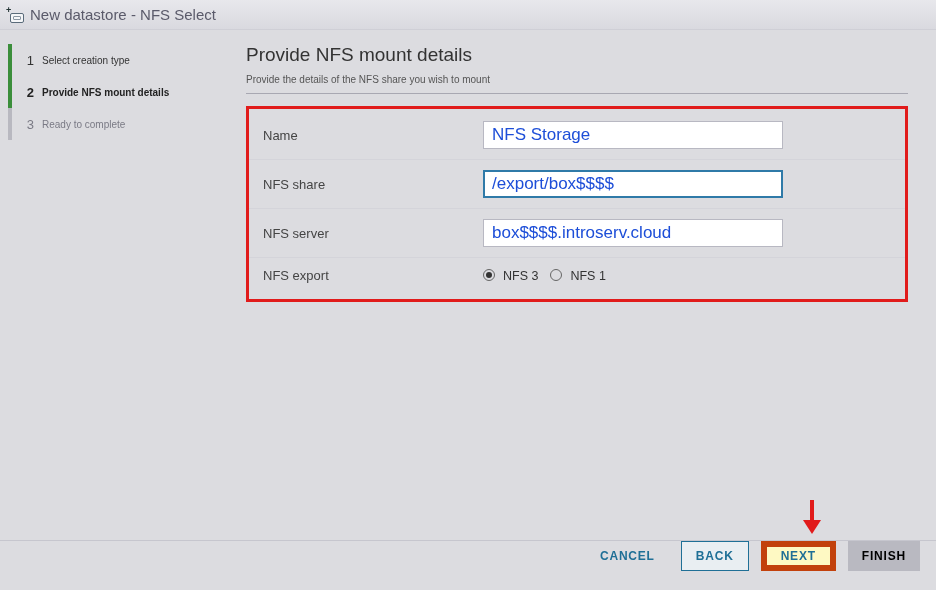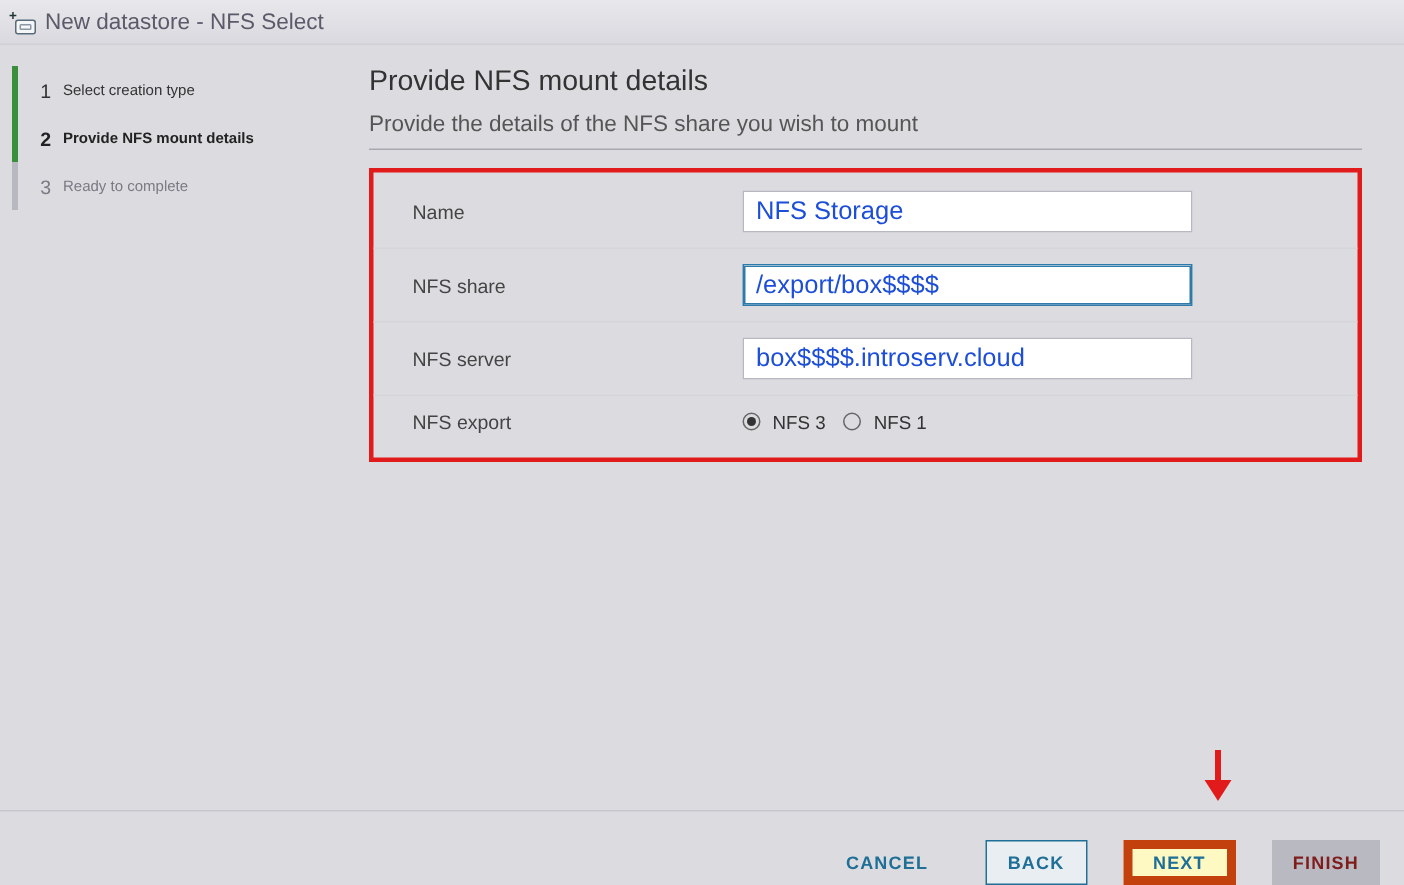--- a/index.html
+++ b/index.html
@@ -58,29 +58,29 @@
   .step.active .step-bar { background: #3b8e3b; }
   .step.active { color: #222; font-weight: 600; }
   .step.pending .step-bar { background: #b8b8c0; }
   .step.pending { color: #7a7a85; }
 
   .main {
     flex: 1;
     padding: 14px 28px 0 14px;
   }
   .page-title { font-size: 19px; color: #333; margin-bottom: 8px; font-weight: 400;}
-  .page-subtitle { font-size: 15px; color: #555; padding-bottom: 8px; border-bottom: 1px solid #a8a8b2; margin-bottom: 12px;}
+  .page-subtitle { font-size: 10px; color: #555; padding-bottom: 8px; border-bottom: 1px solid #a8a8b2; margin-bottom: 12px;}
 
   .form-area {
     border: 3px solid #e11b1b;
     padding: 2px 0 6px 0;
   }
   .form-row {
     display: flex; align-items: center;
-    padding: 10px 26px;
+    padding: 10px 14px;
     border-top: 1px solid #d4d4da;
   }
   .form-row:first-child { border-top: none; }
   .form-label { width: 220px; color: #444; font-size: 13px; }
   .form-input {
     flex: 0 0 300px;
     height: 28px;
     border: 1px solid #b8b8c2;
     padding: 0 8px;
     font-size: 17px;
@@ -93,38 +93,38 @@
   .radio { appearance:none; width:12px;height:12px;border:1px solid #666;border-radius:50%;display:inline-block;position:relative;margin-right:2px;vertical-align:middle;}
   .radio:checked::after{content:"";position:absolute;inset:2px;background:#333;border-radius:50%;}
 
   .footer {
     position: absolute;
     bottom: 0; left: 0; right: 0;
     height: 50px;
     border-top: 1px solid #c6c6ce;
     display: flex;
     justify-content: flex-end;
-    align-items: flex-end;
+    align-items: flex-start;
     padding-right: 16px;
-    gap: 24px;
+    gap: 12px;
   }
   .btn {
     height: 30px;
     padding: 0 14px;
     font-size: 12px;
     letter-spacing: 0.8px;
     font-weight: 600;
     cursor: pointer;
     border: none;
     background: transparent;
   }
   .btn-cancel { color: #1f6f96; }
   .btn-outline { border: 1px solid #1f6f96; color: #1f6f96; background: #e9eef2; }
   .btn-primary { border: 6px solid #c2410c; color: #1f6f96; background: #fef9c3; }
-  .btn-disabled { background: #b9b9c1; color: #7f1d1d; cursor: default; }
+  .btn-disabled { background: #b9b9c1; color: #000000; cursor: default; }
 
   .arrow-annotation {
     position: absolute;
     left: 800px; top: 498px;
     width: 24px; height: 36px;
     pointer-events: none;
   }
 </style>
 </head>
 <body>

